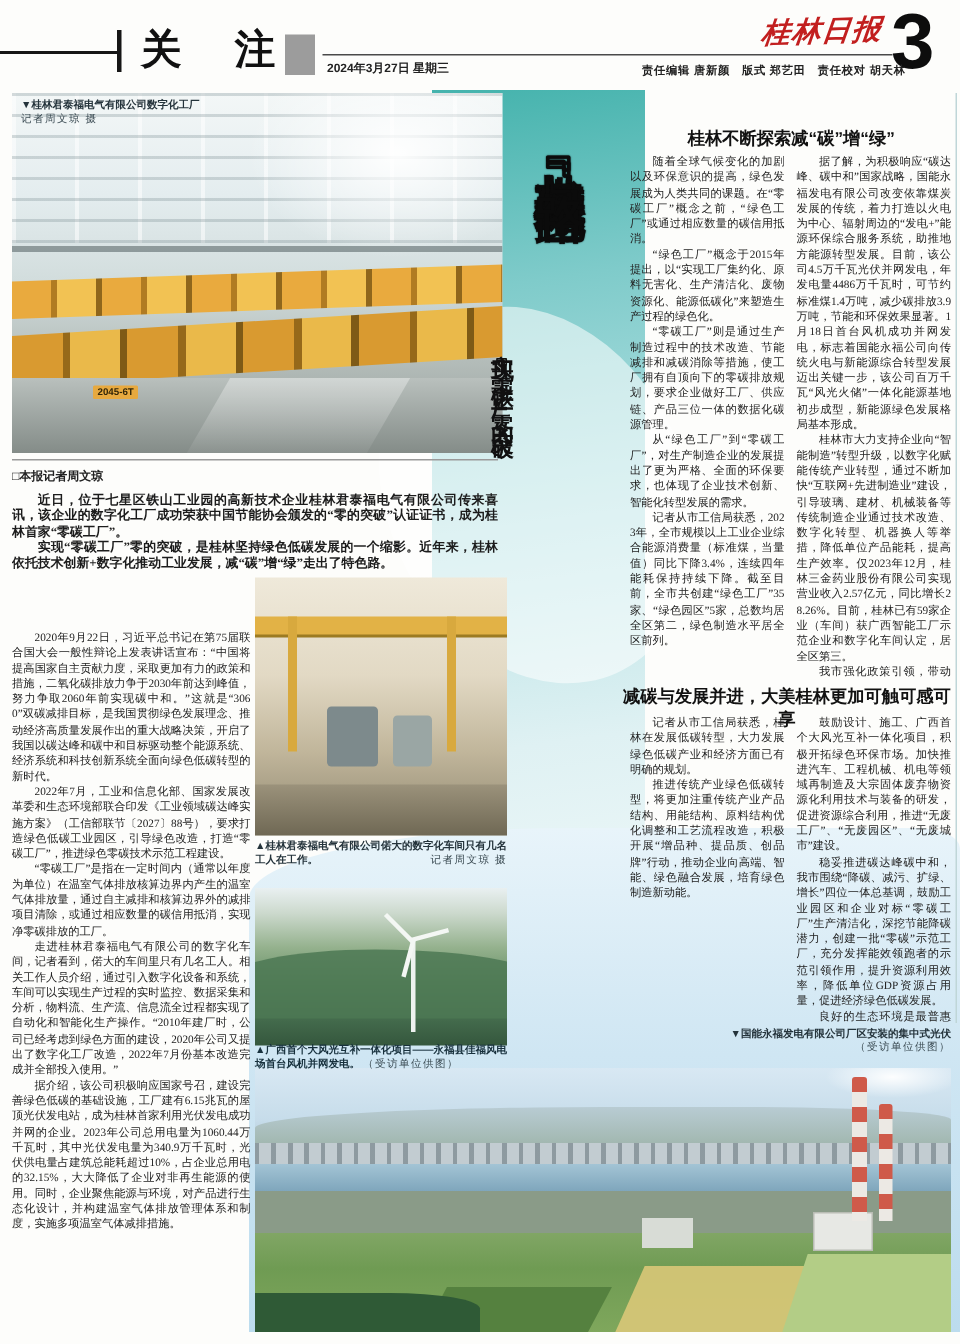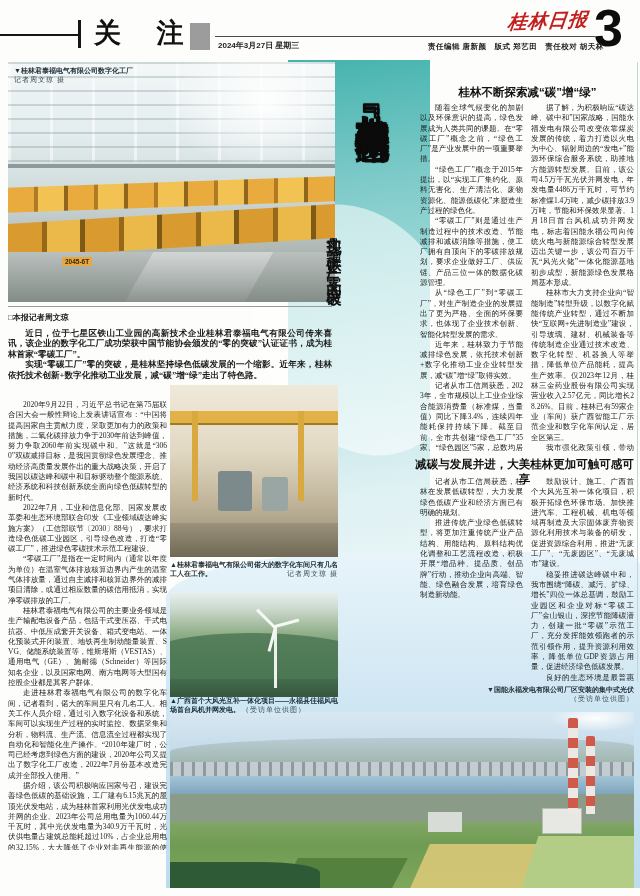--- a/index.html
+++ b/index.html
@@ -43,21 +43,21 @@
     font-size:8.6px;line-height:10.4px;font-weight:700;color:#1c1c1c;text-align:justify;word-break:break-all;}
   .lead-text p{margin:0;text-indent:2em;}
 
   
   .kicker{font-family:"Liberation Sans",sans-serif;font-weight:900;color:#111;text-align:center;}
   .s1-head{position:absolute;left:8px;top:402px;width:159px;font-size:11.5px;z-index:2;letter-spacing:0;}
   .s2-head{position:absolute;left:420px;top:85px;width:215px;font-size:11.5px;z-index:2;text-align:center;}
   .s3-head{position:absolute;left:414px;top:457px;width:221px;font-size:11.5px;z-index:2;}
   .txtcol{position:absolute;overflow:hidden;z-index:2;font-size:7.5px;line-height:10.3px;color:#222;text-align:justify;word-break:break-all;}
   .txtcol p{margin:0;text-indent:2em;}
-  .s1-col{left:8px;top:400px;width:159px;height:450px;}
+  .s1-col{left:8px;top:420px;width:159px;height:450px;}
   .s2-col1{left:420px;top:103px;width:103px;height:350px;}
   .s2-col2{left:531px;top:103px;width:103px;height:350px;}
   .s3-col1{left:420px;top:477px;width:103px;height:206px;}
   .s3-col2{left:531px;top:477px;width:103px;height:206px;}
 
   
   .cap{font-family:"Liberation Sans",sans-serif;font-size:7px;line-height:9px;font-weight:700;color:#24333b;}
   .cap .credit{font-weight:400;color:#3a4a52;letter-spacing:1px;}
   .cap1{position:absolute;left:14px;top:66px;z-index:4;}
   .cap2{position:absolute;left:170px;top:560px;width:168px;z-index:2;text-align:justify;}
@@ -162,23 +162,22 @@
 
   <div class="lead-rule"></div>
   <div class="lead-byline">□本报记者周文琼</div>
   <div class="lead-text">
     <p>近日，位于七星区铁山工业园的高新技术企业桂林君泰福电气有限公司传来喜讯，该企业的数字化工厂成功荣获中国节能协会颁发的“零的突破”认证证书，成为桂林首家“零碳工厂”。</p>
     <p>实现“零碳工厂”零的突破，是桂林坚持绿色低碳发展的一个缩影。近年来，桂林依托技术创新+数字化推动工业发展，减“碳”增“绿”走出了特色路。</p>
   </div>
 
   <div class="txtcol s1-col">
     <p>2020年9月22日，习近平总书记在第75届联合国大会一般性辩论上发表讲话宣布：“中国将提高国家自主贡献力度，采取更加有力的政策和措施，二氧化碳排放力争于2030年前达到峰值，努力争取2060年前实现碳中和。”这就是“3060”双碳减排目标，是我国贯彻绿色发展理念、推动经济高质量发展作出的重大战略决策，开启了我国以碳达峰和碳中和目标驱动整个能源系统、经济系统和科技创新系统全面向绿色低碳转型的新时代。</p>
-    <p>2022年7月，工业和信息化部、国家发展改革委和生态环境部联合印发《工业领域碳达峰实施方案》（工信部联节〔2030〕88号），要求打造绿色低碳工业园区，引导绿色改造，打造“零碳工厂”，推进绿色零碳技术示范工程建设。</p>
+    <p>2022年7月，工业和信息化部、国家发展改革委和生态环境部联合印发《工业领域碳达峰实施方案》（工信部联节〔2027〕88号），要求打造绿色低碳工业园区，引导绿色改造，打造“零碳工厂”，推进绿色零碳技术示范工程建设。</p>
     <p>“零碳工厂”是指在一定时间内（通常以年度为单位）在温室气体排放核算边界内产生的温室气体排放量，通过自主减排和核算边界外的减排项目清除，或通过相应数量的碳信用抵消，实现净零碳排放的工厂。</p>
-    <p>桂林君泰福电气有限公司的主要业务领域是生产输配电设备产品，包括干式变压器、干式电抗器、中低压成套开关设备、箱式变电站、一体化预装式开闭装置、地铁再生制动能量装置、SVG、储能系统装置等，维斯塔斯（VESTAS）、通用电气（GE）、施耐德（Schneider）等国际知名企业，以及国家电网、南方电网等大型国有控股企业都是其客户群体。</p>
     <p>走进桂林君泰福电气有限公司的数字化车间，记者看到，偌大的车间里只有几名工人。相关工作人员介绍，通过引入数字化设备和系统，车间可以实现生产过程的实时监控、数据采集和分析，物料流、生产流、信息流全过程都实现了自动化和智能化生产操作。“2010年建厂时，公司已经考虑到绿色方面的建设，2020年公司又提出了数字化工厂改造，2022年7月份基本改造完成并全部投入使用。”</p>
     <p>据介绍，该公司积极响应国家号召，建设完善绿色低碳的基础设施，工厂建有6.15兆瓦的屋顶光伏发电站，成为桂林首家利用光伏发电成功并网的企业。2023年公司总用电量为1060.44万千瓦时，其中光伏发电量为340.9万千瓦时，光伏供电量占建筑总能耗超过10%，占企业总用电的32.15%，大大降低了企业对非再生能源的使用。同时，企业聚焦能源与环境，对产品进行生态化设计，并构建温室气体排放管理体系和制度，实施多项温室气体减排措施。</p>
 
   </div>
 
   <div class="photo2">
     <div class="beam"></div>
     <div class="post1"></div>
     <div class="post2"></div>
     <div class="unit1"></div>
@@ -197,42 +196,41 @@
     <div class="blade b2"></div>
     <div class="blade b3"></div>
   </div>
   <div class="cap cap3">
     <span>▲广西首个大风光互补一体化项目——永福县佳福风电场首台风机并网发电。</span>
     <span class="credit">（受访单位供图）</span>
   </div>
 
   <div class="kicker s2-head">桂林不断探索减“碳”增“绿”</div>
   <div class="txtcol s2-col1">
-    <p>随着全球气候变化的加剧以及环保意识的提高，绿色发展成为人类共同的课题。在“零碳工厂”概念之前，“绿色工厂”是产业发展中的一项重要举措。</p>
+    <p>随着全球气候变化的加剧以及环保意识的提高，绿色发展成为人类共同的课题。在“零碳工厂”概念之前，“绿色工厂”或通过相应数量的碳信用抵消。</p>
     <p>“绿色工厂”概念于2015年提出，以“实现工厂集约化、原料无害化、生产清洁化、废物资源化、能源低碳化”来塑造生产过程的绿色化。</p>
     <p>“零碳工厂”则是通过生产制造过程中的技术改造、节能减排和减碳消除等措施，使工厂拥有自顶向下的零碳排放规划，要求企业做好工厂、供应链、产品三位一体的数据化碳源管理。</p>
     <p>从“绿色工厂”到“零碳工厂”，对生产制造企业的发展提出了更为严格、全面的环保要求，也体现了企业技术创新、智能化转型发展的需求。</p>
-    <p>近年来，桂林致力于节能减排绿色发展，依托技术创新+数字化推动工业企业转型发展，减“碳”增“绿”取得实效。</p>
     <p>记者从市工信局获悉，2023年，全市规模以上工业企业综合能源消费量（标准煤，当量值）同比下降3.4%，连续四年能耗保持持续下降。截至目前，全市共创建“绿色工厂”35家、“绿色园区”5家，总数均居全区第二，绿色制造水平居全区前列。</p>
 
   </div>
   <div class="txtcol s2-col2">
     <p>据了解，为积极响应“碳达峰、碳中和”国家战略，国能永福发电有限公司改变依靠煤炭发展的传统，着力打造以火电为中心、辐射周边的“发电+”能源环保综合服务系统，助推地方能源转型发展。目前，该公司4.5万千瓦光伏并网发电，年发电量4486万千瓦时，可节约标准煤1.4万吨，减少碳排放3.9万吨，节能和环保效果显著。1月18日首台风机成功并网发电，标志着国能永福公司向传统火电与新能源综合转型发展迈出关键一步，该公司百万千瓦“风光火储”一体化能源基地初步成型，新能源绿色发展格局基本形成。</p>
     <p>桂林市大力支持企业向“智能制造”转型升级，以数字化赋能传统产业转型，通过不断加快“互联网+先进制造业”建设，引导玻璃、建材、机械装备等传统制造企业通过技术改造、数字化转型、机器换人等举措，降低单位产品能耗，提高生产效率。仅2023年12月，桂林三金药业股份有限公司实现营业收入2.57亿元，同比增长28.26%。目前，桂林已有59家企业（车间）获广西智能工厂示范企业和数字化车间认定，居全区第三。</p>
     <p>我市强化政策引领，带动绿色制造体系建设。出台《桂林市支持工业企业发展若干政策措施》，对首次被认定为国家级、自治区级示范的园区或项目（企业、平台），分别给予一次性奖励50万元、30万元。2023年，桂林新增5家企业获评自治区级“绿色工厂”，排名全区第一。</p>
   </div>
 
   <div class="kicker s3-head">减碳与发展并进，大美桂林更加可触可感可享</div>
   <div class="txtcol s3-col1">
     <p>记者从市工信局获悉，桂林在发展低碳转型，大力发展绿色低碳产业和经济方面已有明确的规划。</p>
     <p>推进传统产业绿色低碳转型，将更加注重传统产业产品结构、用能结构、原料结构优化调整和工艺流程改造，积极开展“增品种、提品质、创品牌”行动，推动企业向高端、智能、绿色融合发展，培育绿色制造新动能。</p>
   </div>
   <div class="txtcol s3-col2">
     <p>鼓励设计、施工、广西首个大风光互补一体化项目，积极开拓绿色环保市场。加快推进汽车、工程机械、机电等领域再制造及大宗固体废弃物资源化利用技术与装备的研发，促进资源综合利用，推进“无废工厂”、“无废园区”、“无废城市”建设。</p>
-    <p>稳妥推进碳达峰碳中和，我市围绕“降碳、减污、扩绿、增长”四位一体总基调，鼓励工业园区和企业对标“零碳工厂”金山银山，深挖节能降碳潜力，创建一批“零碳”示范工厂，充分发挥能效领跑者的示范引领作用，提升资源利用效率，降低单位GDP资源占用量，促进经济绿色低碳发展。</p>
+    <p>稳妥推进碳达峰碳中和，我市围绕“降碳、减污、扩绿、增长”四位一体总基调，鼓励工业园区和企业对标“零碳工厂”生产清洁化，深挖节能降碳潜力，创建一批“零碳”示范工厂，充分发挥能效领跑者的示范引领作用，提升资源利用效率，降低单位GDP资源占用量，促进经济绿色低碳发展。</p>
     <p>良好的生态环境是最普惠的民生福祉。在建设世界级旅游城市的绿色之行中，大美桂林定能更加可触可感可享。</p>
   </div>
 
   <div class="cap cap4">
     <span>▼国能永福发电有限公司厂区安装的集中式光伏</span><br>
     <span class="credit">（受访单位供图）</span>
   </div>
   <div class="photo4">
     <div class="ridge"></div>
     <div class="city"></div>

